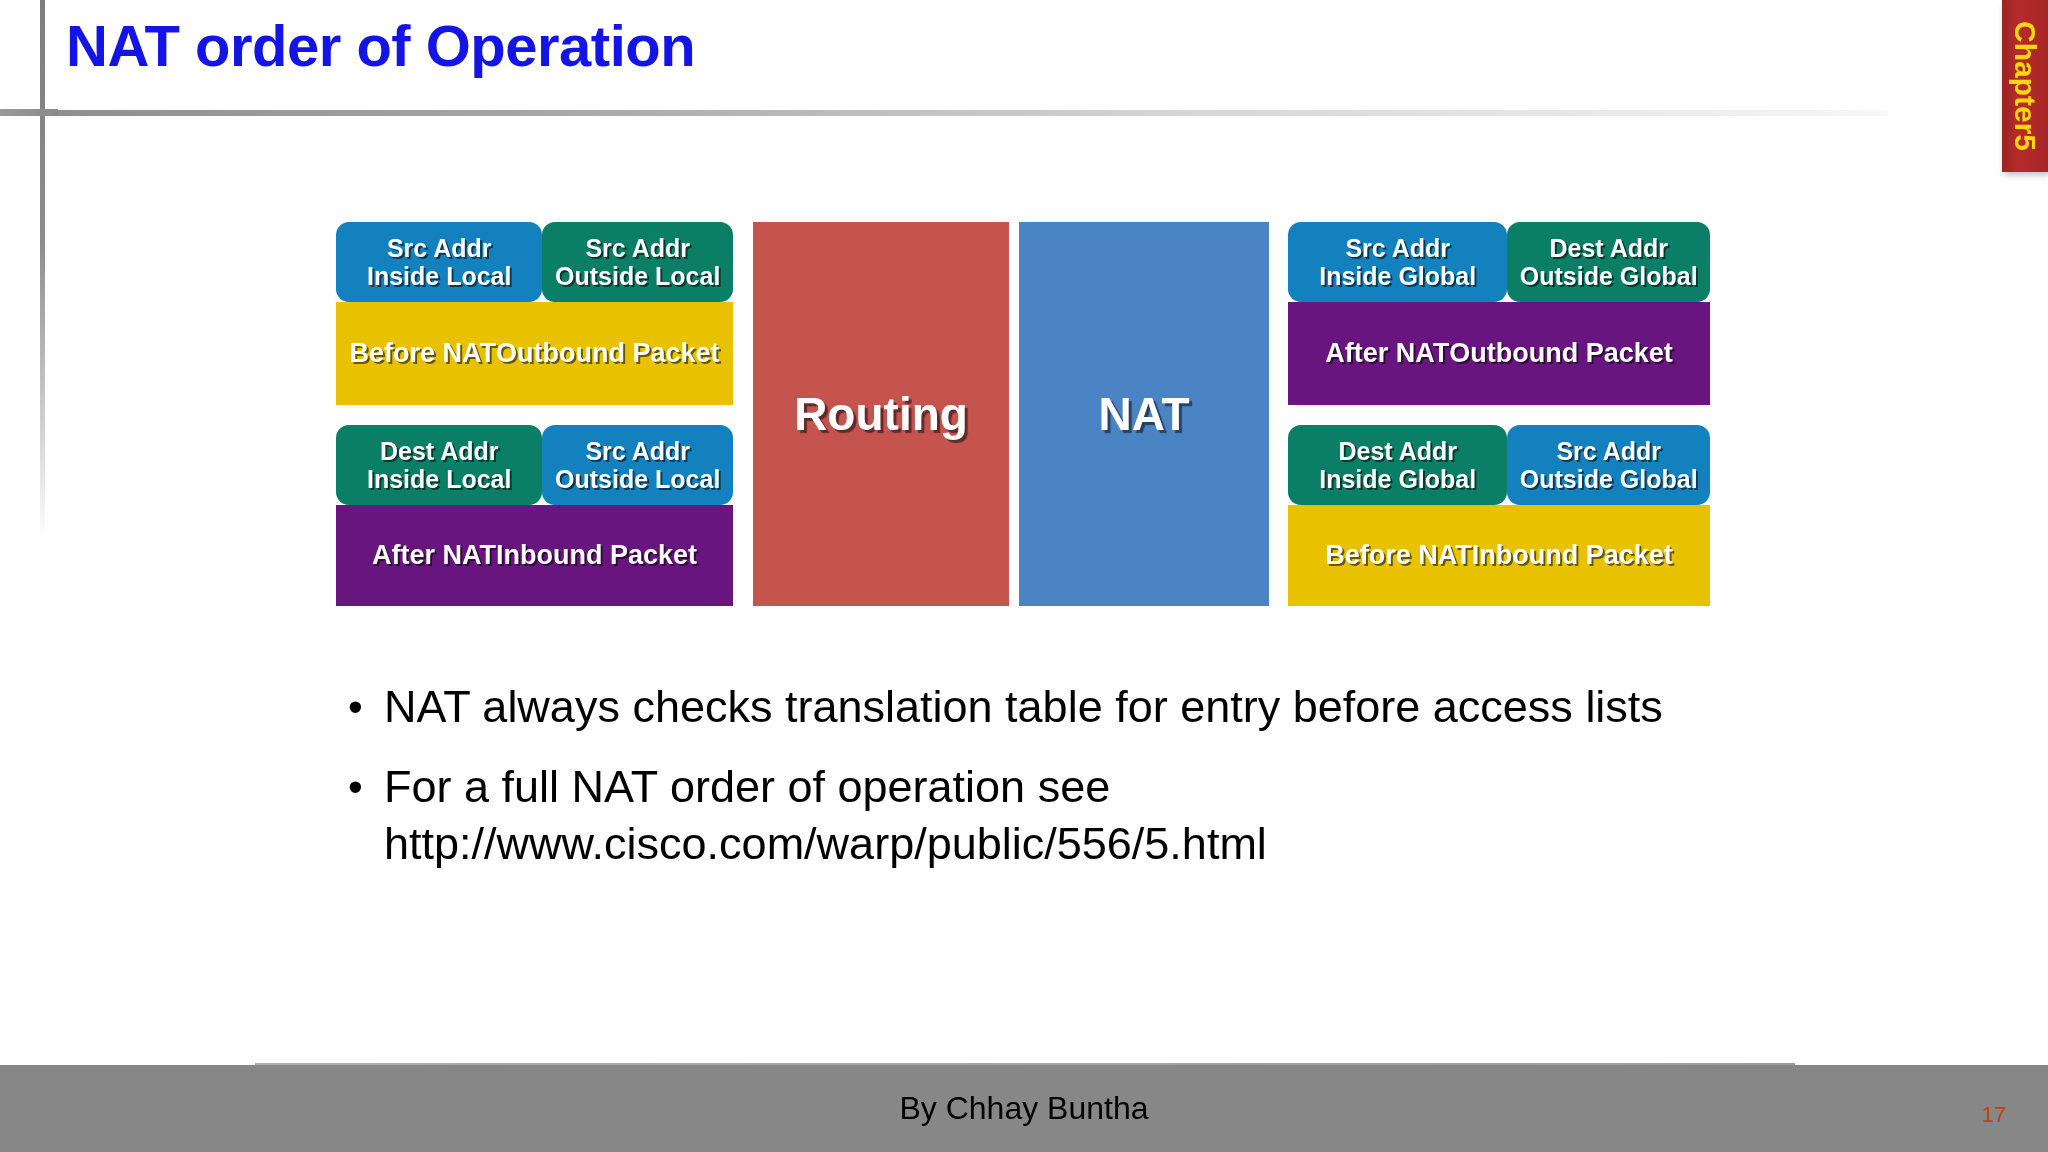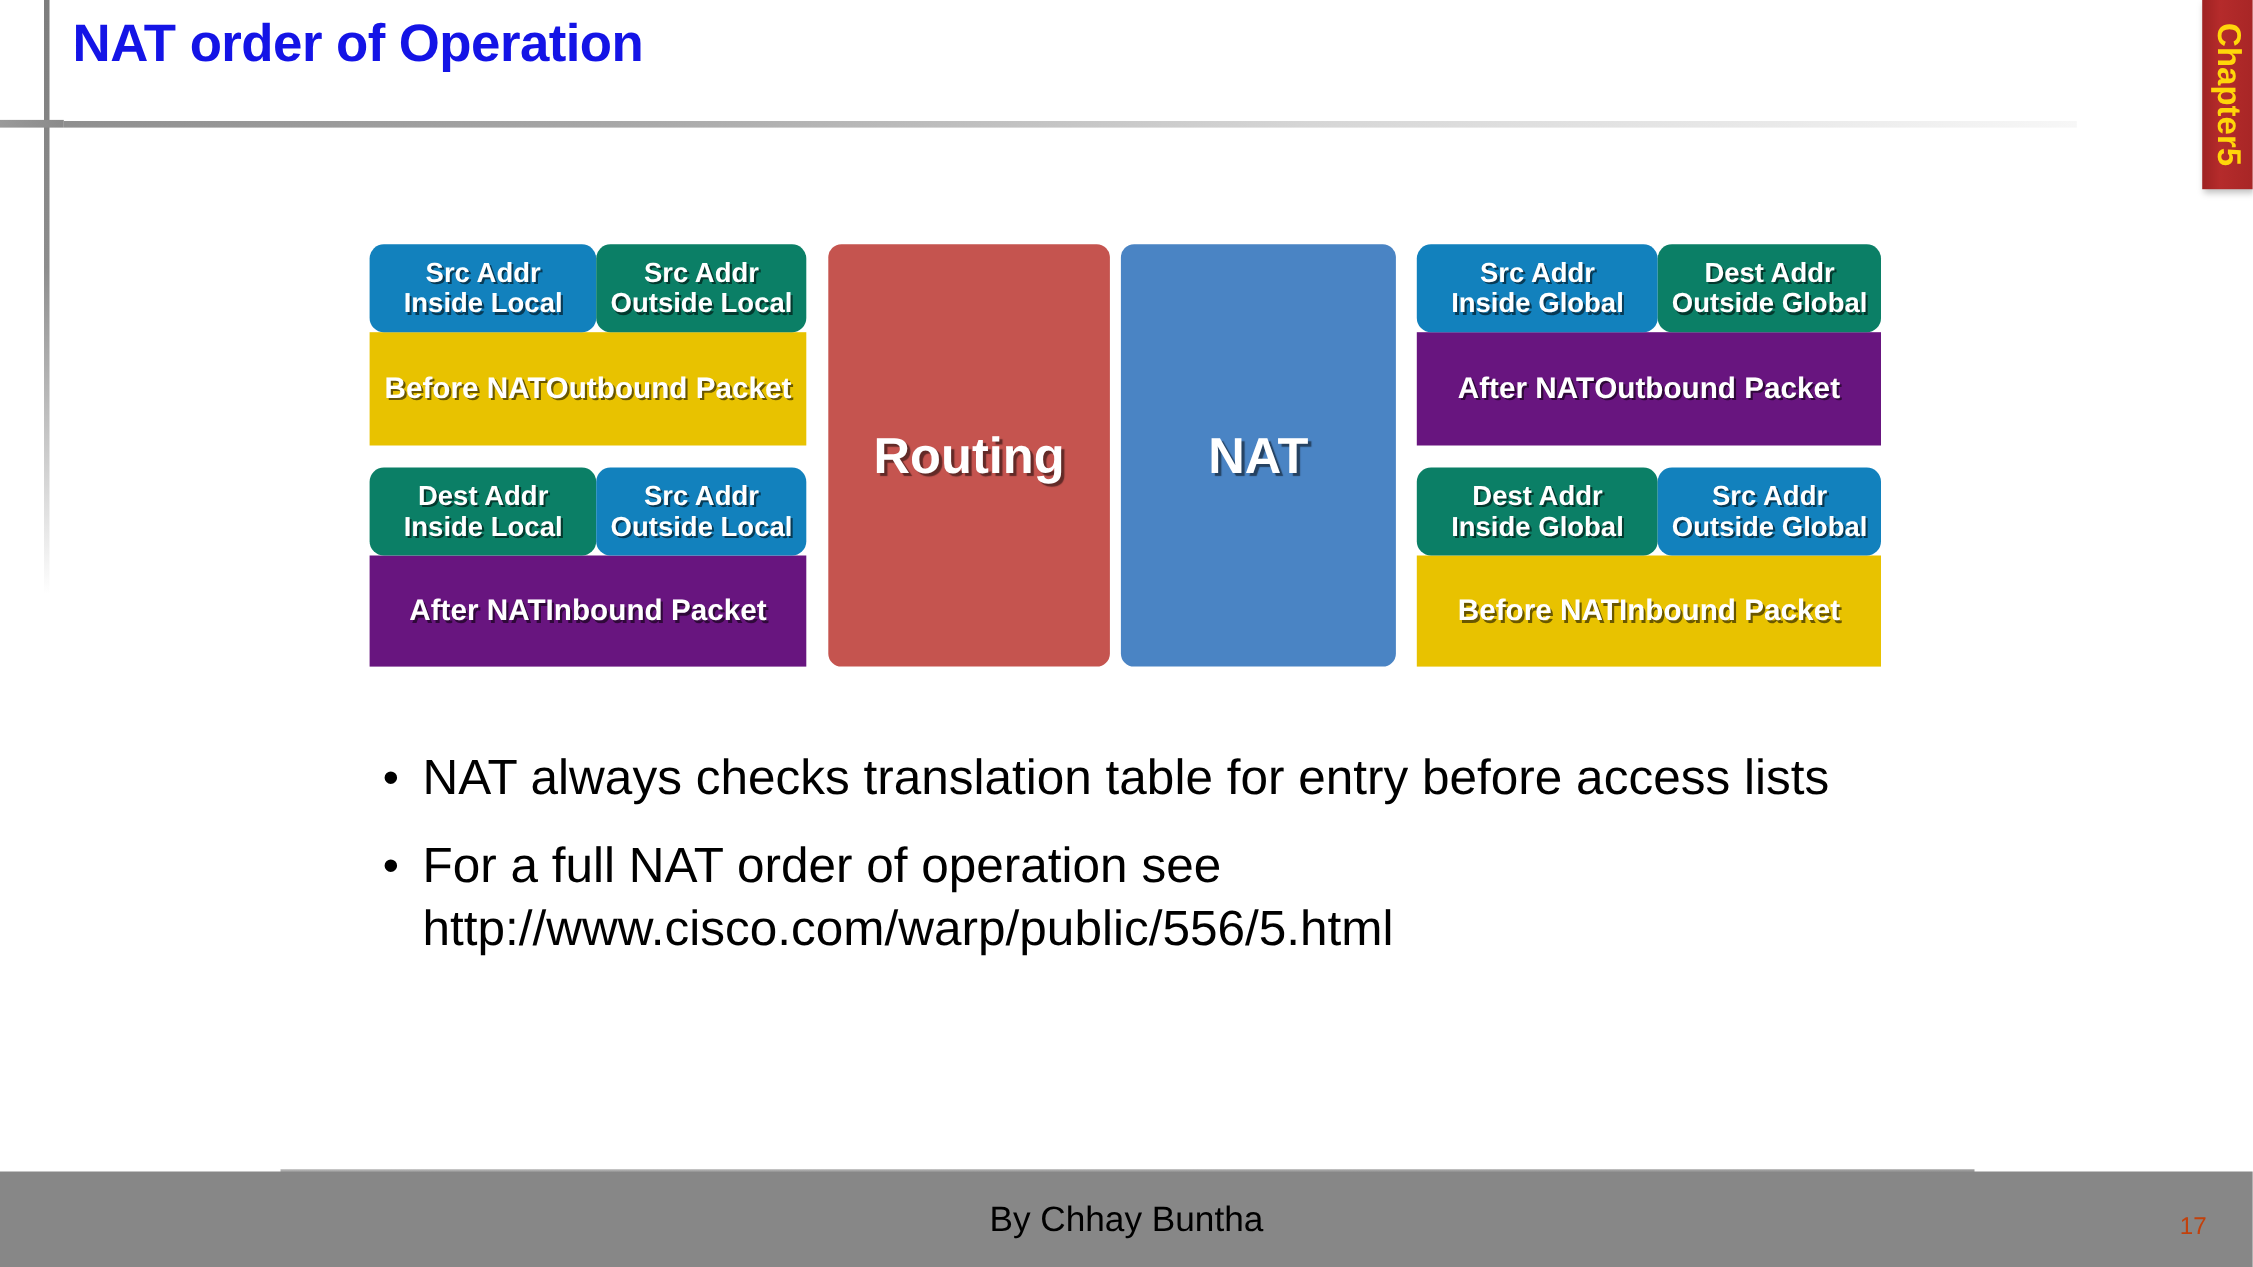--- a/index.html
+++ b/index.html
@@ -39,21 +39,21 @@
     width: 1830px;
     height: 6px;
     background: linear-gradient(to right, #8f8f8f 0%, #a8a8a8 28%, #d6d6d6 62%, #eaeaea 86%, #f7f7f7 100%);
   }
 
   
   .slide-title {
     position: absolute;
     left: 66px;
     top: 12px;
-    font-size: 48px;
+    font-size: 58px;
     font-weight: bold;
     color: #1414e6;
     letter-spacing: -0.5px;
     white-space: nowrap;
   }
 
   
   .chapter-tab {
     position: absolute;
     right: 0px;
@@ -135,21 +135,20 @@
     position: absolute;
     display: flex;
     align-items: center;
     justify-content: center;
     color: #ffffff;
     font-weight: bold;
     font-size: 46px;
     text-shadow: 3px 3px 1px rgba(0,0,0,0.5);
     top: 222px;
     height: 384px;
-    border-radius: 12px;
   }
   .proc-box.routing { left: 753px;  width: 256px; }
   .proc-box.nat     { left: 1019px; width: 250px; }
 
   
   .bullets {
     position: absolute;
     left: 340px;
     top: 678px;
     width: 1400px;

